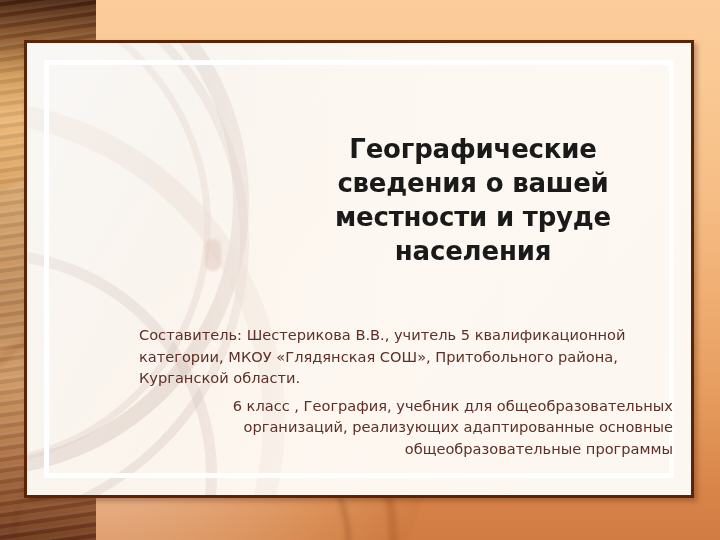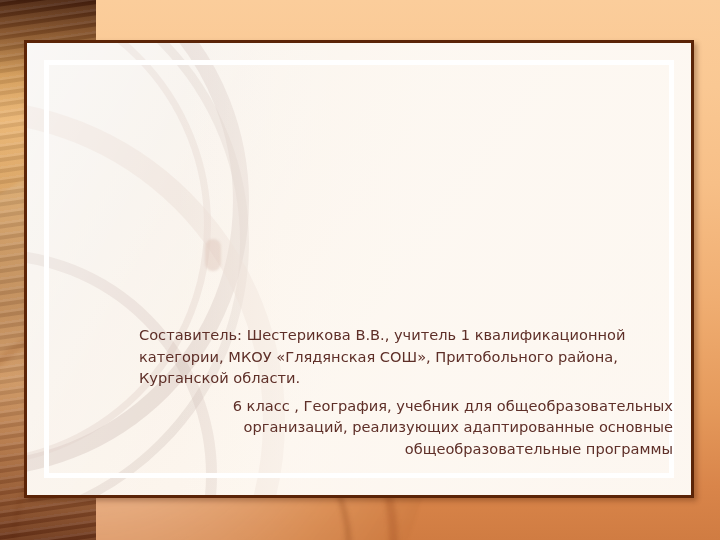--- a/index.html
+++ b/index.html
@@ -266,19 +266,25 @@
     <div class="card-arc arc-d"></div>
     <div class="card-arc arc-e"></div>
     <div class="card-knob"></div>
 
     <div class="card-sheen"></div>
     <div class="card-wash"></div>
   </div>
 
   <div class="frame-inner"></div>
 
+  <div class="title-block">
+    <div class="title-line">Географические</div>
+    <div class="title-line">сведения о вашей</div>
+    <div class="title-line">местности и труде</div>
+    <div class="title-line">населения</div>
+  </div>
 
   <div class="body-block">
-    <p class="body-para">Составитель: Шестерикова В.В., учитель 1 квалификационной категории, МКОУ «Глядянская СОШ», Притобольного района, Курганской области.</p>
+    <p class="body-para">Составитель: Шестерикова В.В., учитель 5 квалификационной категории, МКОУ «Глядянская СОШ», Притобольного района, Курганской области.</p>
     <p class="body-para">6 класс , География, учебник для общеобразовательных организаций, реализующих адаптированные основные общеобразовательные программы</p>
   </div>
 
 </div>
 
 </body></html>

